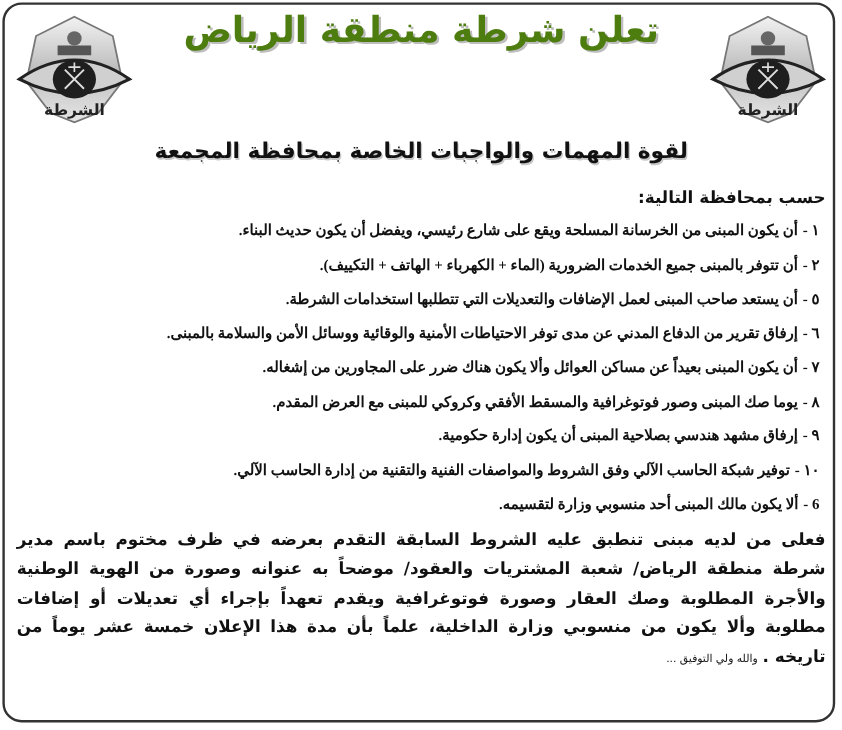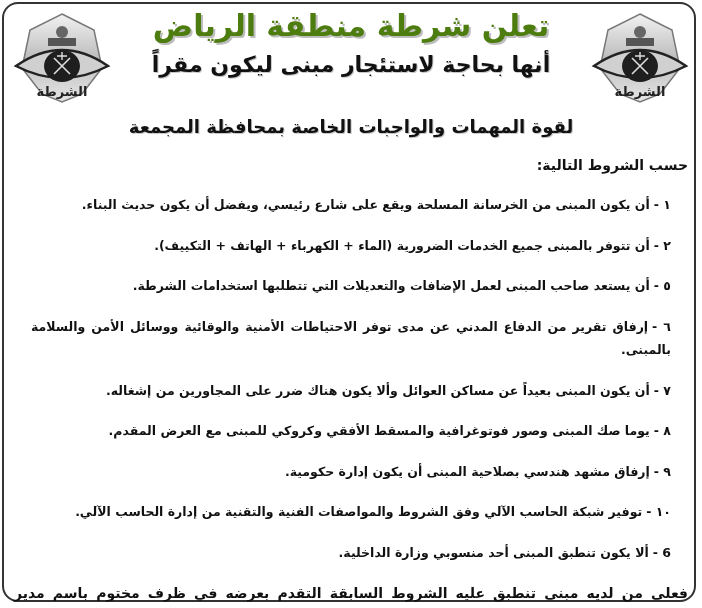--- a/index.html
+++ b/index.html
@@ -91,24 +91,25 @@
       font-size: 14px;
       line-height: 22px;
       margin: 2px 0 0 0;
     }
     .cond-list {
       list-style: none;
       margin: 0;
       padding: 0;
     }
     .cond-list li {
-      margin: 17px;
+      margin: 5px;
       padding: 0;
       text-align: justify;
       text-align-last: right;
+      font-family: Liberation Serif, serif;
     }
     .cond-list li .num {
       margin-left: 4px;
     }
     .closing {
       margin: 4px 0 0 0;
       font-size: 14px;
       line-height: 24.5px;
       text-align: justify;
       text-align-last: right;
@@ -159,31 +160,30 @@
     <path d="M6 58 Q52 26 98 58 Q52 82 6 58 Z" fill="#d0d0d0" stroke="#222" stroke-width="2.5"></path>
     <ellipse cx="52" cy="58" rx="18" ry="16" fill="#1e1e1e"></ellipse>
     <path d="M44 66 L60 50 M44 50 L60 66" stroke="#ddd" stroke-width="1.6"></path>
     <path d="M52 44 v8 M47 48 h10" stroke="#ddd" stroke-width="1.4"></path>
     <text x="52" y="88" text-anchor="middle" font-family="DejaVu Sans, sans-serif" font-size="13" font-weight="bold" fill="#222">الشرطة</text>
   </svg>
 </div>
 
 <div class="header">
   <h1 class="title">تعلن شرطة منطقة الرياض</h1>
-  <h2 class="subtitle">أنها بحاجة لاستئجار مبنى ليكون مقراً</h2>
 </div>
 <h2 class="subtitle2">لقوة المهمات والواجبات الخاصة بمحافظة المجمعة</h2>
 
 <div class="content">
-  <p class="intro">حسب الشروط التالية:</p>
+  <p class="intro">حسب بمحافظة التالية:</p>
   <ol class="cond-list">
     <li><span class="num">١ -</span><span>أن يكون المبنى من الخرسانة المسلحة ويقع على شارع رئيسي، ويفضل أن يكون حديث البناء.</span></li>
     <li><span class="num">٢ -</span><span>أن تتوفر بالمبنى جميع الخدمات الضرورية (الماء + الكهرباء + الهاتف + التكييف).</span></li>
     <li><span class="num">٥ -</span><span>أن يستعد صاحب المبنى لعمل الإضافات والتعديلات التي تتطلبها استخدامات الشرطة.</span></li>
     <li><span class="num">٦ -</span><span>إرفاق تقرير من الدفاع المدني عن مدى توفر الاحتياطات الأمنية والوقائية ووسائل الأمن والسلامة بالمبنى.</span></li>
     <li><span class="num">٧ -</span><span>أن يكون المبنى بعيداً عن مساكن العوائل وألا يكون هناك ضرر على المجاورين من إشغاله.</span></li>
     <li><span class="num">٨ -</span><span>يوما صك المبنى وصور فوتوغرافية والمسقط الأفقي وكروكي للمبنى مع العرض المقدم.</span></li>
     <li><span class="num">٩ -</span><span>إرفاق مشهد هندسي بصلاحية المبنى أن يكون إدارة حكومية.</span></li>
     <li><span class="num">١٠ -</span><span>توفير شبكة الحاسب الآلي وفق الشروط والمواصفات الفنية والتقنية من إدارة الحاسب الآلي.</span></li>
-    <li><span class="num">6 -</span><span>ألا يكون تنطبق المبنى أحد منسوبي وزارة الداخلية.</span></li>
+    <li><span class="num">6 -</span><span>ألا يكون مالك المبنى أحد منسوبي وزارة لتقسيمه.</span></li>
   </ol>
   <p class="closing"><span>فعلى من لديه مبنى تنطبق عليه الشروط السابقة التقدم بعرضه في ظرف مختوم باسم مدير شرطة منطقة الرياض/ شعبة المشتريات والعقود/ موضحاً به عنوانه وصورة من الهوية الوطنية والأجرة المطلوبة وصك العقار وصورة فوتوغرافية ويقدم تعهداً بإجراء أي تعديلات أو إضافات مطلوبة وألا يكون من منسوبي وزارة الداخلية، علماً بأن مدة هذا الإعلان خمسة عشر يوماً من تاريخه .</span><span class="sign-off">والله ولي التوفيق ...</span></p>
 </div>
 
 </body></html>

